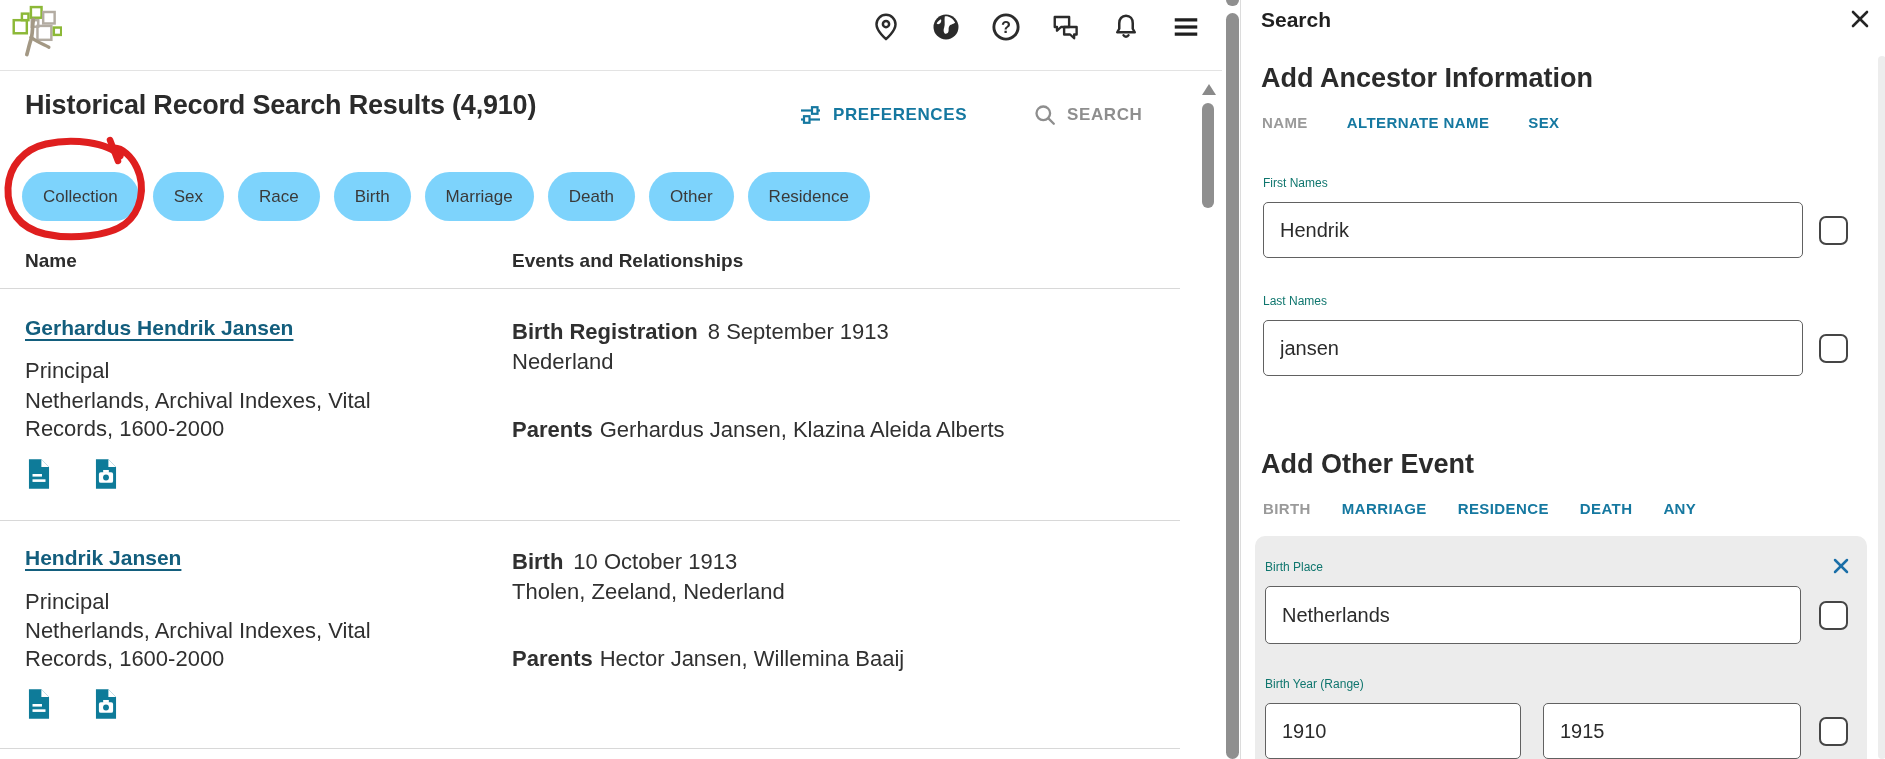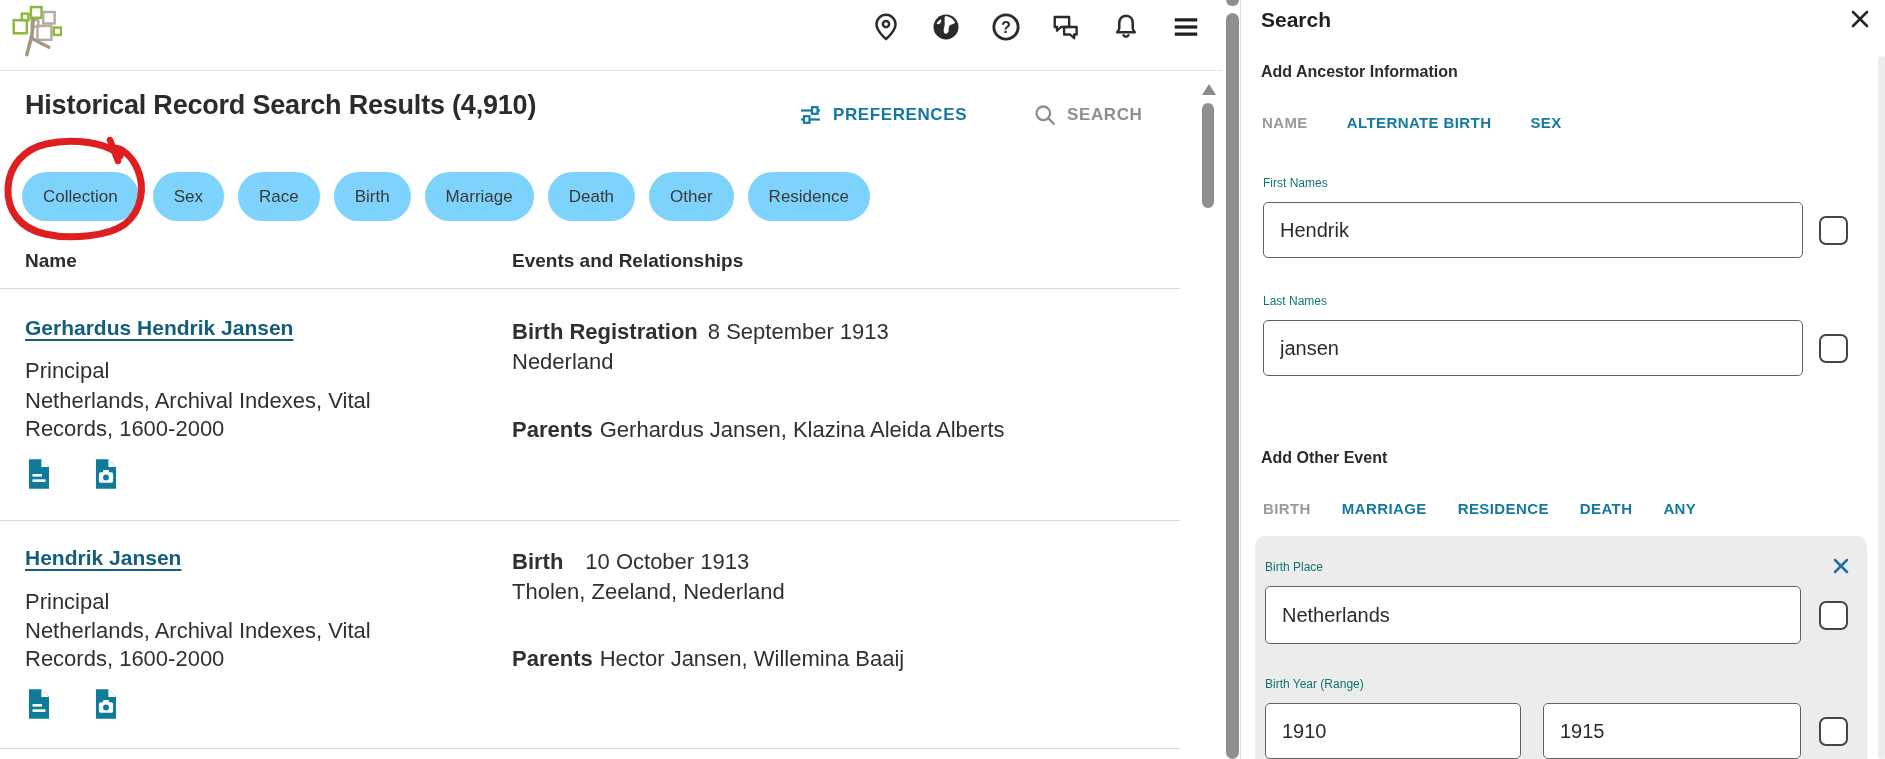--- a/index.html
+++ b/index.html
@@ -44,21 +44,21 @@
   .in-up { left:1202px; top:84px; width:0; height:0; border-left:7px solid transparent;
            border-right:7px solid transparent; border-bottom:11px solid #8a8a8a; cursor:pointer; }
   .out-stub { left:1226px; top:0; width:13px; height:6px; background:#8f8f8f; border-radius:0 0 6px 6px; }
   .out-thumb { left:1226px; top:13px; width:13px; height:746px; border-radius:7px; background:#8f8f8f; cursor:pointer; }
 
   
   .panel { left:1240px; top:0; width:645px; height:759px; background:#fff; border-left:1px solid #dcdcdc; }
   .panel .abs { position:absolute; }
   .panel-title { left:20px; top:8px; font-size:21px; font-weight:700; color:#1f1f1f; }
   .close-x { left:604px; top:4px; width:30px; height:30px; cursor:pointer; }
-  .sec-head { font-size:16px; font-weight:700; color:#2b2b2b; }
+  .sec-head { font-size:27px; font-weight:700; color:#2b2b2b; }
   .tabs { display:flex; }
   .tab { font-size:15px; font-weight:600; letter-spacing:0.4px; color:#1578a0; cursor:pointer; white-space:nowrap; }
   .tab.inactive { color:#9a9a9a; }
   .fld-label { font-size:12px; color:#0f766e; }
   .txt-input { background:#fff; border:1.5px solid #616161; border-radius:5px;
                font-family:"Liberation Sans",sans-serif; font-size:20px; color:#2b2b2b; padding:0 16px; }
   .checkbox { width:29px; height:29px; border:2px solid #454545; border-radius:7px; background:#fff; cursor:pointer; }
   .event-card { left:14px; top:536px; width:612px; height:240px; background:#ececec; border-radius:10px; }
   .card-x { width:20px; height:20px; cursor:pointer; }
   .panel-track { left:637px; top:56px; width:8px; height:703px; background:#ededed; border-radius:4px; }
@@ -181,21 +181,21 @@
     </div>
   </div>
 
   <div class="abs hr" style="top:520px;"></div>
 
   <div>
     <a class="abs rec-link" style="left:25px; top:546px;">Hendrik Jansen</a>
     <div class="abs body-txt" style="left:25px; top:588px;">Principal</div>
     <div class="abs body-txt coll" style="left:25px; top:617px;">Netherlands, Archival Indexes, Vital Records, 1600-2000</div>
     <div class="abs body-txt" style="left:512px; top:548px;">
-      <span class="bold">Birth</span><span style="margin-left:22px;">10 October 1913</span>
+      <span class="bold">Birth</span><span style="margin-left:10px;">10 October 1913</span>
     </div>
     <div class="abs body-txt" style="left:512px; top:578px;">Tholen, Zeeland, Nederland</div>
     <div class="abs body-txt" style="left:512px; top:645px;">
       <span class="bold">Parents</span><span style="margin-left:7px;">Hector Jansen, Willemina Baaij</span>
     </div>
     <div class="abs rec-icons" style="left:26px; top:687px;">
       <svg width="26" height="34" viewBox="0 0 22 28">
         <path d="M2.5 1.5 H13 L19.5 8 V26.5 H2.5 Z" fill="#0e7b99"></path>
         <path d="M13 1.5 L13 8 L19.5 8 Z" fill="#ffffff"></path>
         <rect x="5.5" y="14" width="8" height="2.2" fill="#fff"></rect>
@@ -222,21 +222,21 @@
     <div class="panel-title abs">Search</div>
     <svg class="abs close-x" viewBox="0 0 30 30">
       <line x1="8" y1="8" x2="22" y2="22" stroke="#252525" stroke-width="2.6" stroke-linecap="round"></line>
       <line x1="22" y1="8" x2="8" y2="22" stroke="#252525" stroke-width="2.6" stroke-linecap="round"></line>
     </svg>
 
     <div class="abs sec-head" style="left:20px; top:63px;">Add Ancestor Information</div>
 
     <div class="abs tabs" style="left:21px; top:114px; gap:39px;">
       <span class="tab inactive">NAME</span>
-      <span class="tab">ALTERNATE BIRTH</span>
+      <span class="tab">ALTERNATE NAME</span>
       <span class="tab">SEX</span>
     </div>
 
     <label class="abs fld-label" style="left:22px; top:176px;">First Names</label>
     <input class="abs txt-input" style="left: 22px; top: 202px; width: 540px; height: 56px;" value="Hendrik">
     <div class="abs checkbox" style="left:578px; top:216px;"></div>
 
     <label class="abs fld-label" style="left:22px; top:294px;">Last Names</label>
     <input class="abs txt-input" style="left: 22px; top: 320px; width: 540px; height: 56px;" value="jansen">
     <div class="abs checkbox" style="left:578px; top:334px;"></div>

